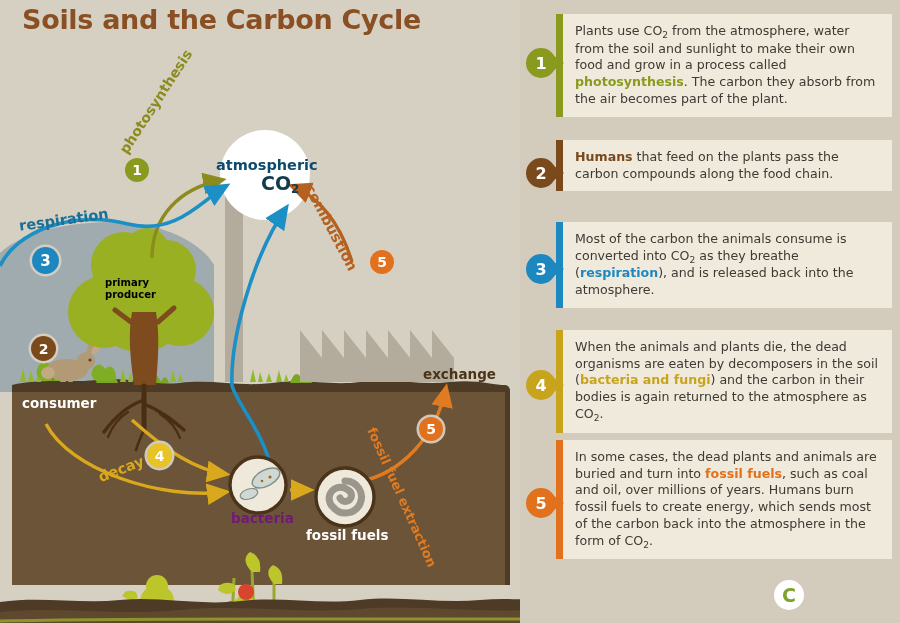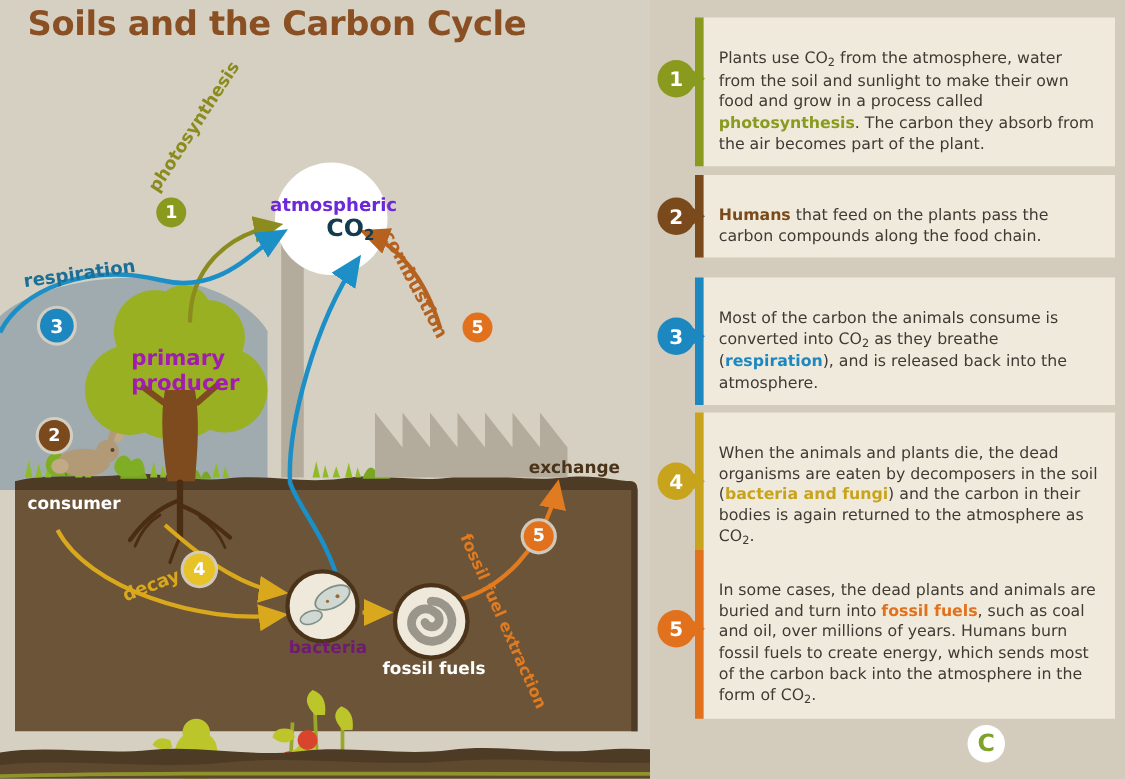--- a/index.html
+++ b/index.html
@@ -23,27 +23,27 @@
   #subtitle{
     font-size:13.2px;font-weight:bold;color:#9a6136;line-height:1.38;margin:0;
     max-width:455px;
   }
 
   
   #scene{position:absolute;left:0;top:0;width:520px;height:623px;}
 
   
   .lbl{position:absolute;font-weight:bold;white-space:nowrap;}
-  #lbl-atmos1{left:216px;top:157px;font-size:14.5px;color:#6d28d9;text-align:right;}
+  #lbl-atmos1{left:216px;top:157px;font-size:14.5px;color:#0c4a6e;text-align:right;}
   #lbl-atmos2{left:243px;top:172px;font-size:19px;color:#123b4d;font-weight:bold;margin-left:18px;}
   #lbl-atmos2 sub{font-size:12px;}
   #lbl-photo{left:116px;top:148px;font-size:14px;color:#8b8b1e;transform:rotate(-57deg);transform-origin:left top;}
   #lbl-resp{left:18px;top:218px;font-size:14.5px;color:#1b6f96;transform:rotate(-8deg);transform-origin:left top;}
   #lbl-comb{left:316px;top:182px;font-size:14.5px;color:#b5611f;transform:rotate(62deg);transform-origin:left top;}
-  #lbl-primary{left:105px;top:277px;font-size:17px;color:#a21caf;line-height:1.18;}
+  #lbl-primary{left:105px;top:277px;font-size:10px;color:#000000;line-height:1.18;}
   #lbl-consumer{left:22px;top:395px;font-size:13.5px;color:#ffffff;}
   #lbl-decay{left:96px;top:470px;font-size:14.5px;color:#d9a81d;transform:rotate(-21deg);transform-origin:left top;}
   #lbl-bacteria{left:231px;top:510px;font-size:13.5px;color:#701a75;}
   #lbl-fossil{left:306px;top:527px;font-size:13.5px;color:#ffffff;}
   #lbl-industry{left:423px;top:366px;font-size:13.5px;color:#4a3318;}
   #lbl-ffe{left:378px;top:425px;font-size:13px;color:#e07b22;transform:rotate(66deg);transform-origin:left top;}
 
   
   .sbadge{
     position:absolute;border-radius:50%;display:flex;align-items:center;justify-content:center;
@@ -61,21 +61,21 @@
   #c-badge{
     position:absolute;left:774px;top:580px;width:30px;height:30px;border-radius:50%;
     background:#fff;display:flex;align-items:center;justify-content:center;
     color:#7fa22a;font-weight:bold;font-size:19px;line-height:1;
   }
 
   
   .step{position:absolute;left:556px;width:336px;display:flex;}
   .step-bar{width:7px;flex:0 0 7px;}
   .step-card{
-    flex:1;background:#efeadc;padding:24px 11px 9px 12px;
+    flex:1;background:#efeadc;padding:9px 11px 9px 12px;
     font-size:12.6px;line-height:1.33;color:#3f3a33;
   }
   .step-card b{font-weight:bold;}
   .step-badge{
     position:absolute;left:-30px;border-radius:50%;width:30px;height:30px;
     display:flex;align-items:center;justify-content:center;color:#fff;
     font-weight:bold;font-size:16px;z-index:3;
   }
   .step-badge::after{
     content:"";position:absolute;right:-8px;top:50%;transform:translateY(-50%);

